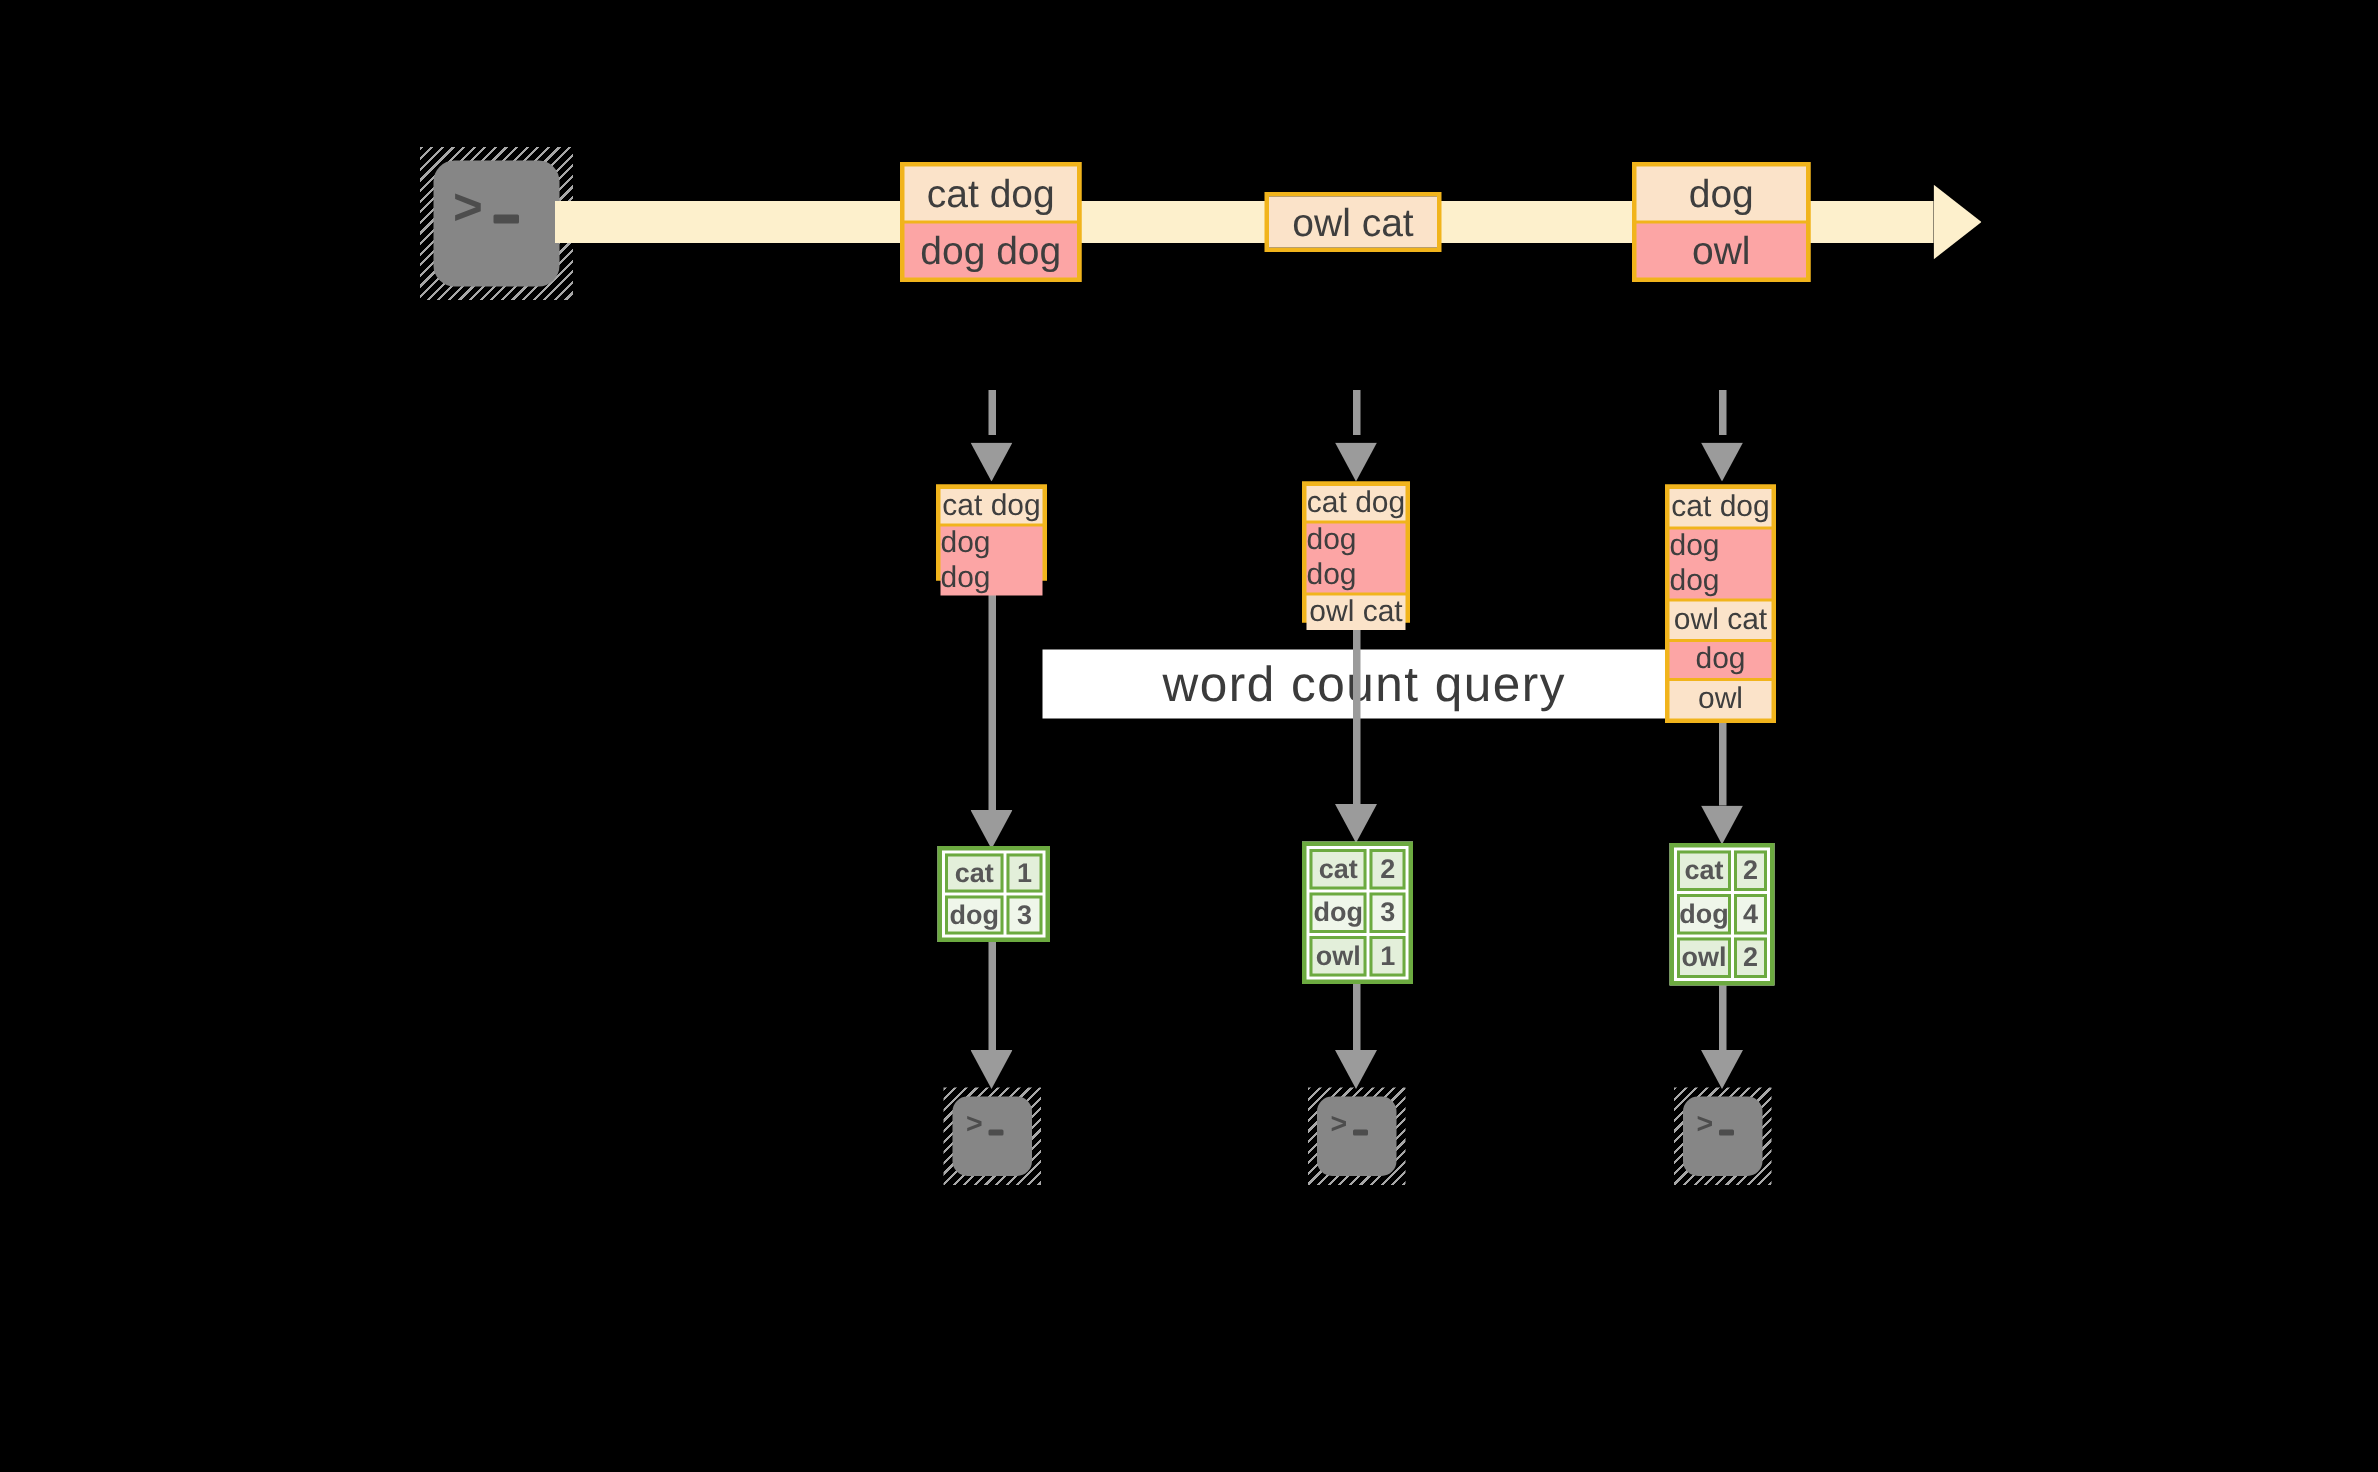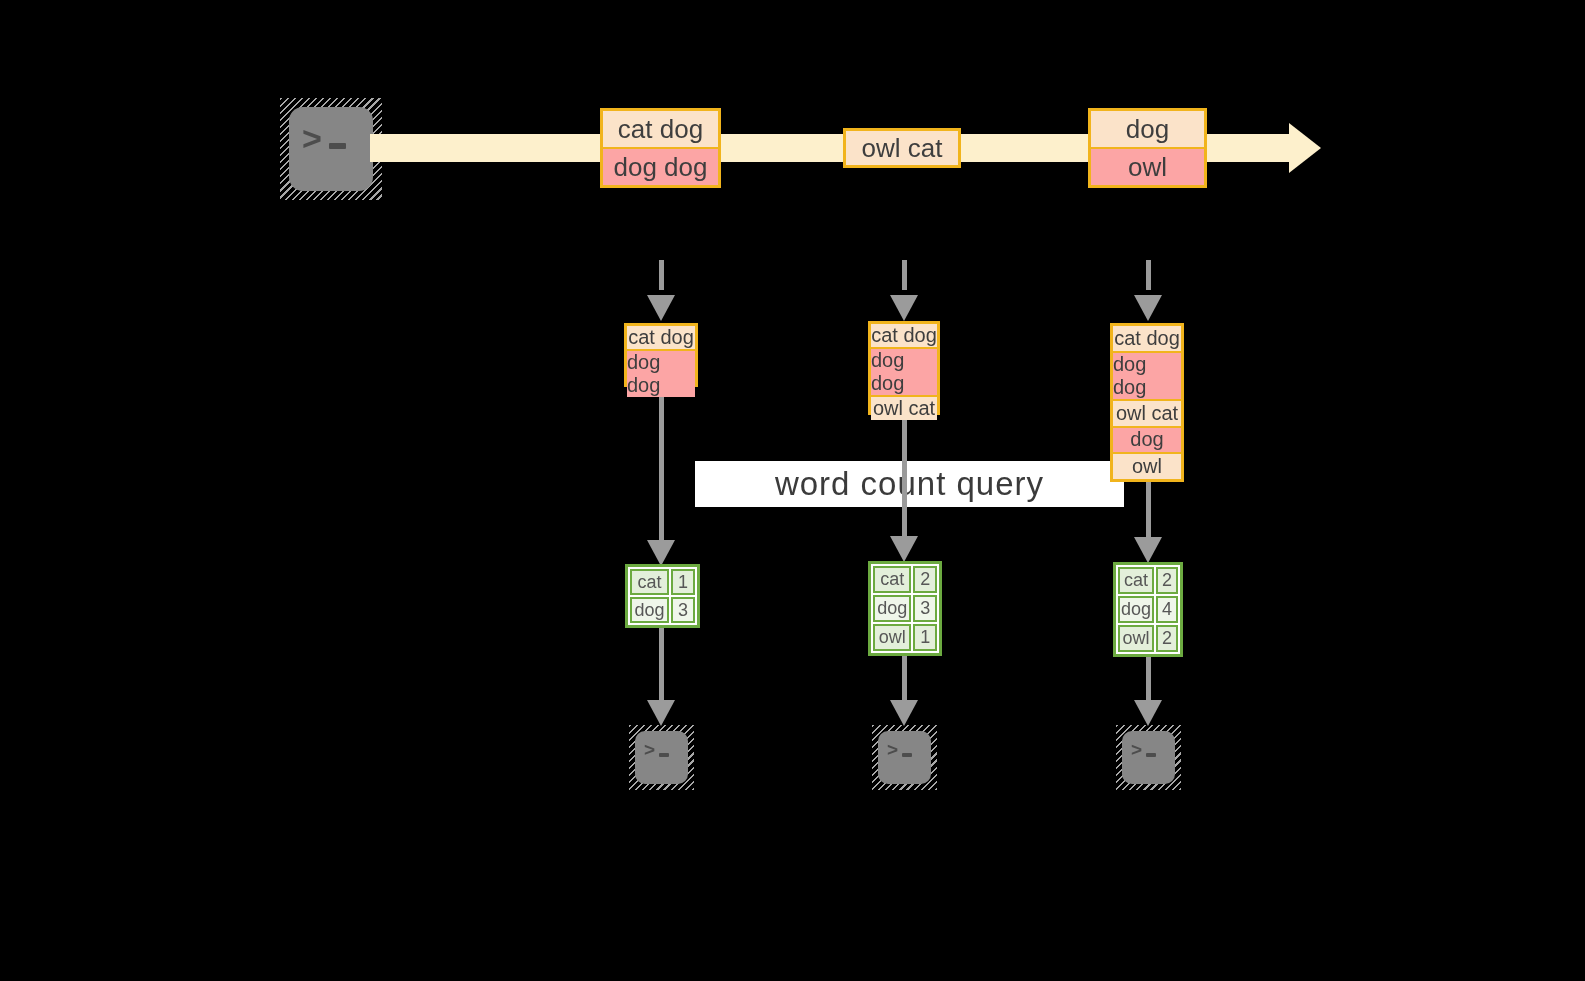--- a/index.html
+++ b/index.html
@@ -35,27 +35,27 @@
   .orow.lt{background:#fca5a5;}
   .tl .orow{font-size:26px;}
   .stk .orow{font-size:20px;}
 
   
   .vline{position:absolute;width:5px;background:#9b9b9b;z-index:3;}
   .head-down{position:absolute;width:28px;height:26px;background:#9b9b9b;z-index:3;
     clip-path:polygon(0 0,100% 0,50% 100%);}
 
   
-  .banner{position:absolute;left:695px;top:461px;width:429px;height:46px;background:#ffffff;z-index:1;
+  .banner{position:absolute;left:695px;top:433px;width:429px;height:46px;background:#ffffff;z-index:1;
     display:flex;align-items:center;justify-content:center;}
   .banner span{font-size:33px;font-weight:300;color:#3b3b3b;letter-spacing:1px;}
 
   
   .gtable{position:absolute;background:#ffffff;border:3px solid #6caa40;padding:2px;z-index:4;
-    display:grid;grid-template-columns:60% 1fr;gap:2px;box-sizing:border-box;}
+    display:grid;grid-template-columns:60% 1fr;gap:2px;box-sizing:border-box;font-weight:bold;}
   .gcell{border:2px solid #6caa40;display:flex;align-items:center;justify-content:center;
     font-size:18px;color:#575757;background:#e3efda;}
   .gcell.lt{background:#eff6ea;}
 </style>
 </head>
 <body>
 
 <div class="canvas">
 
   <div class="band"></div>

